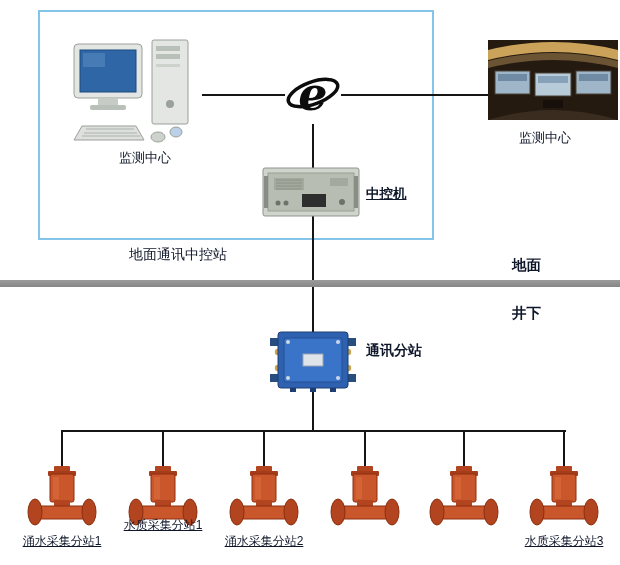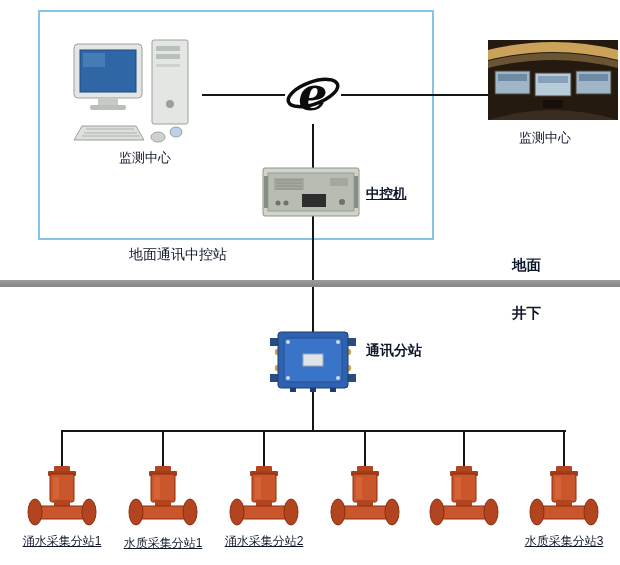--- a/index.html
+++ b/index.html
@@ -222,17 +222,17 @@
       <rect x="26" y="8" width="24" height="28" rx="2" fill="#c9572b" stroke="#8d2f10"></rect>
       <rect x="29" y="11" width="6" height="22" fill="#d96a3c" opacity="0.7"></rect>
       <rect x="30" y="34" width="16" height="8" fill="#b2451f"></rect>
       <rect x="10" y="40" width="56" height="13" fill="#c9572b" stroke="#8d2f10"></rect>
       <ellipse cx="11" cy="46" rx="7" ry="13" fill="#b2451f" stroke="#8d2f10"></ellipse>
       <ellipse cx="65" cy="46" rx="7" ry="13" fill="#b2451f" stroke="#8d2f10"></ellipse>
     </svg>
   </div>
 
   <div class="label dev" style="left:7px;   top:534px;">涌水采集分站1</div>
-  <div class="label dev" style="left:108px; top:536px;">水质采集分站1</div>
+  <div class="label dev" style="left:108px; top:518px;">水质采集分站1</div>
   <div class="label dev" style="left:209px; top:534px;">涌水采集分站2</div>
   <div class="label dev" style="left:509px; top:534px;">水质采集分站3</div>
 
 </div>
 
 </body></html>

